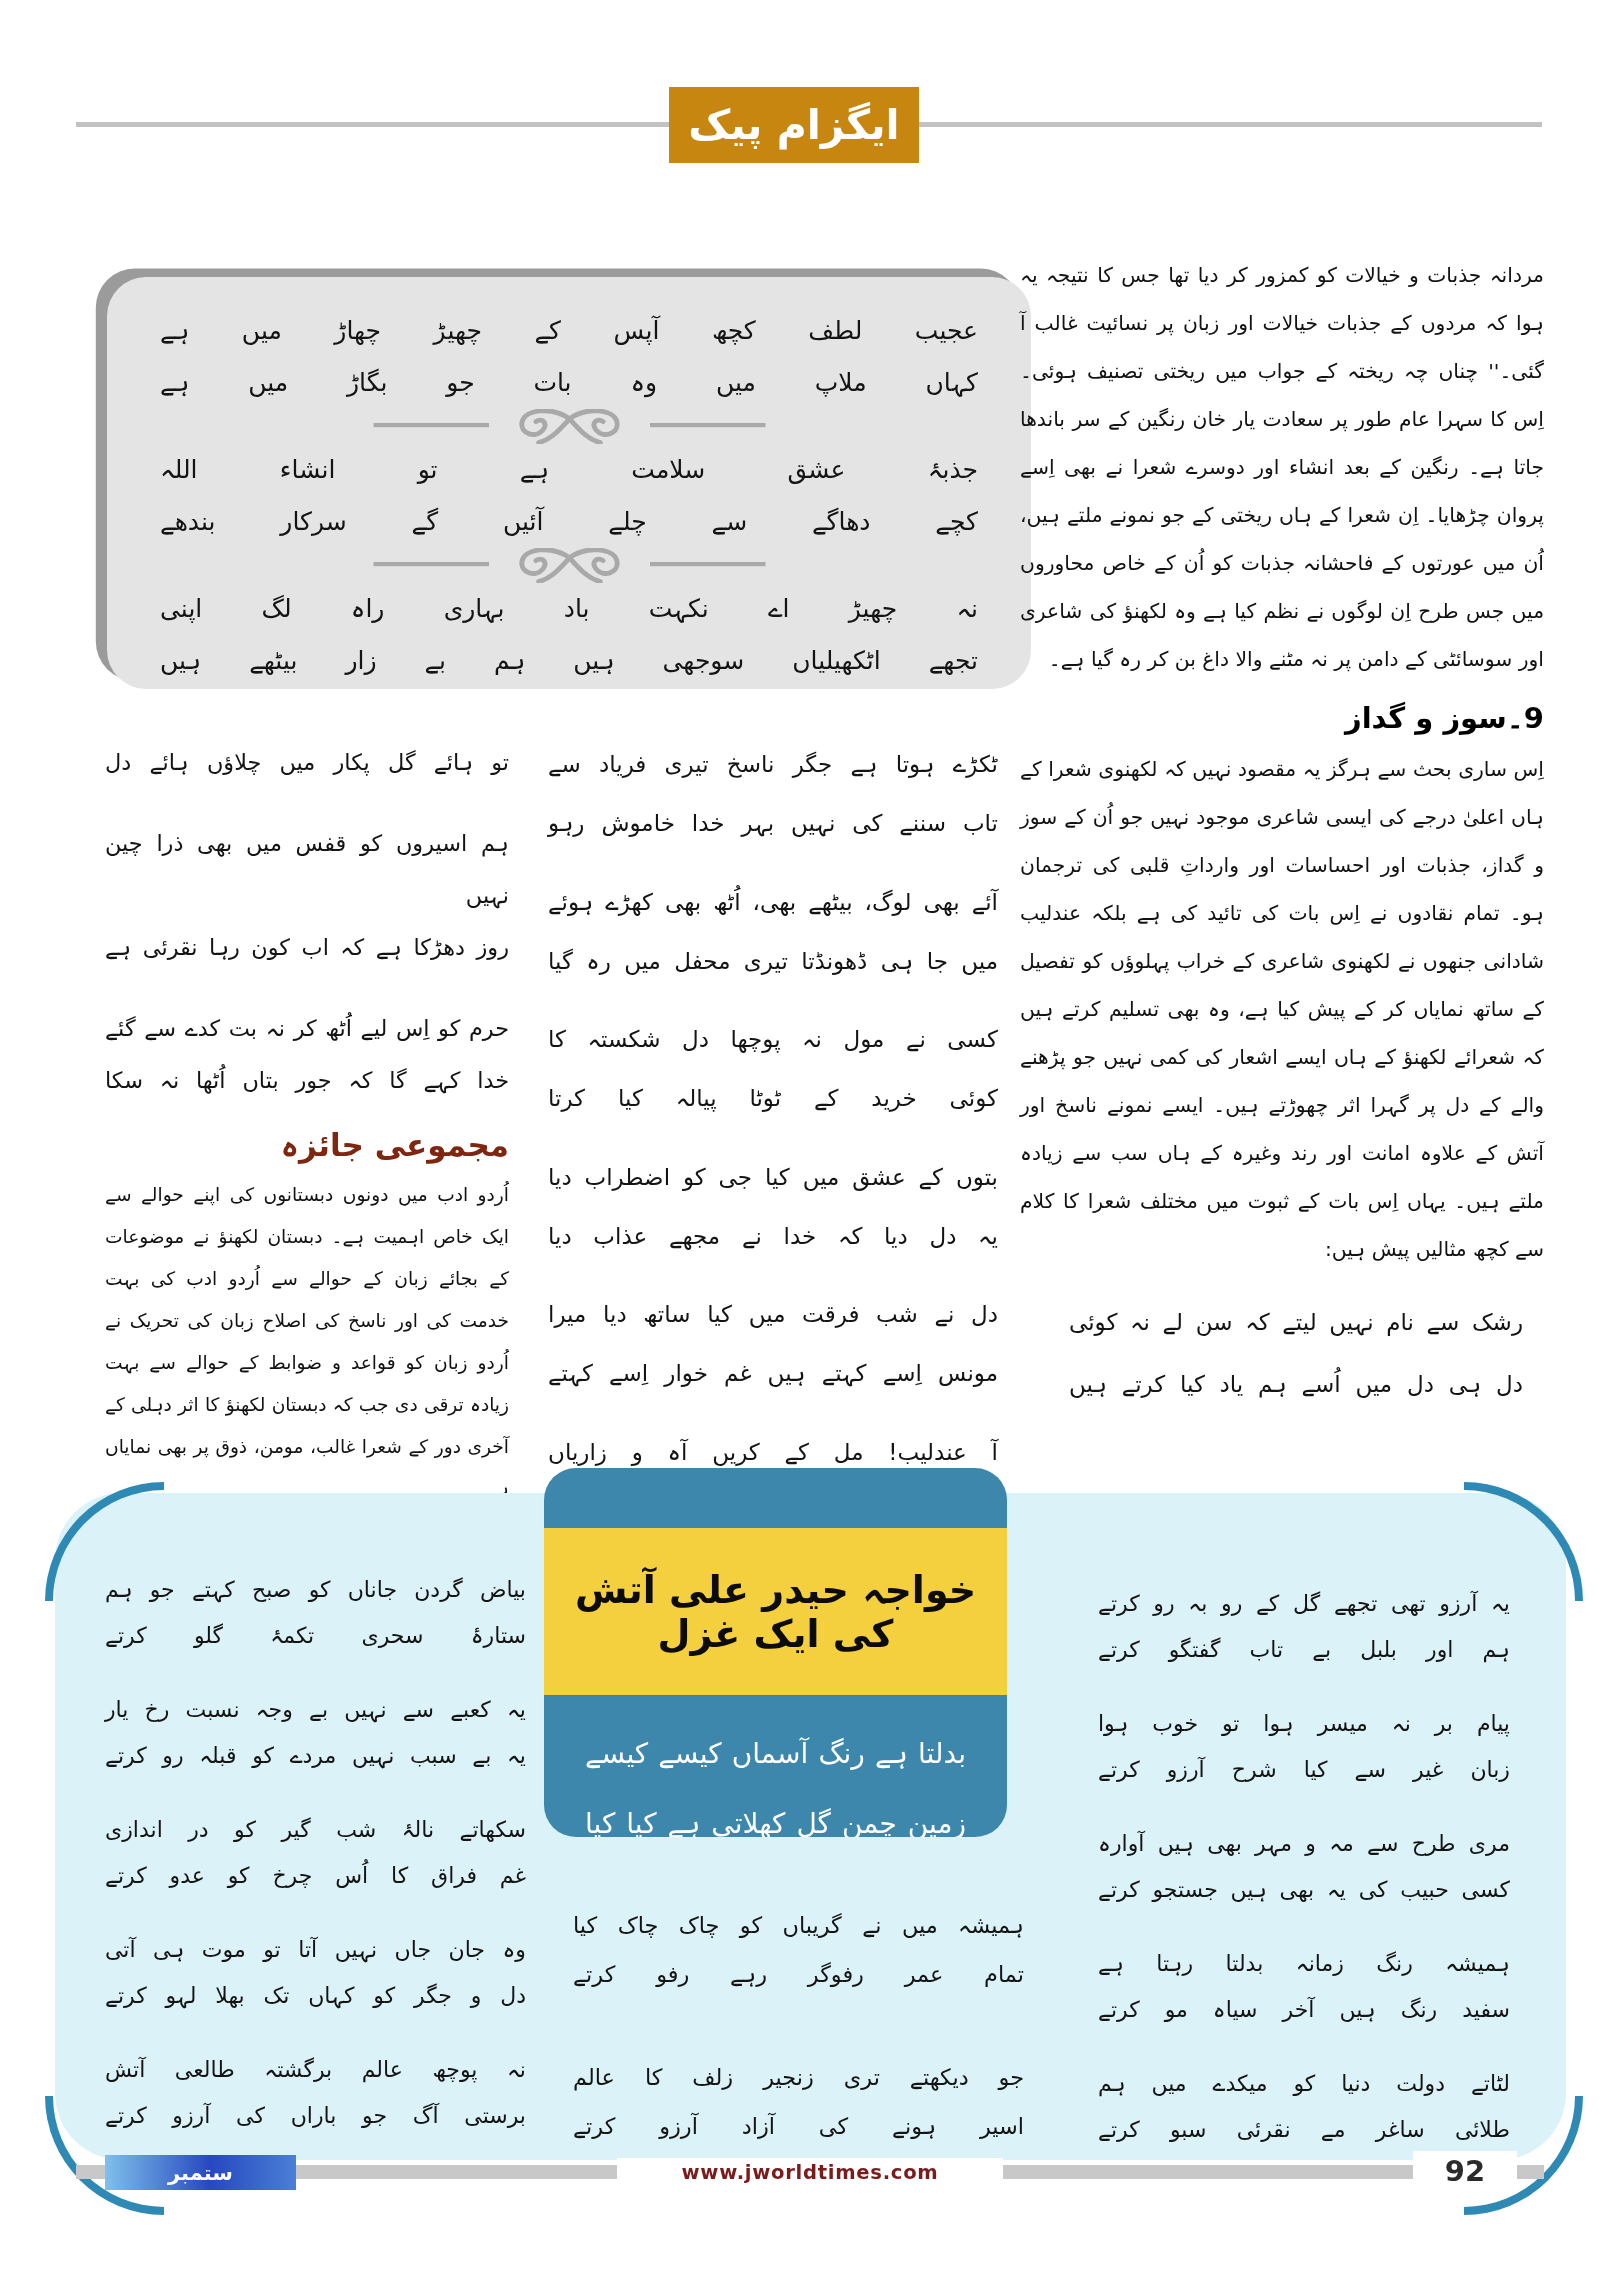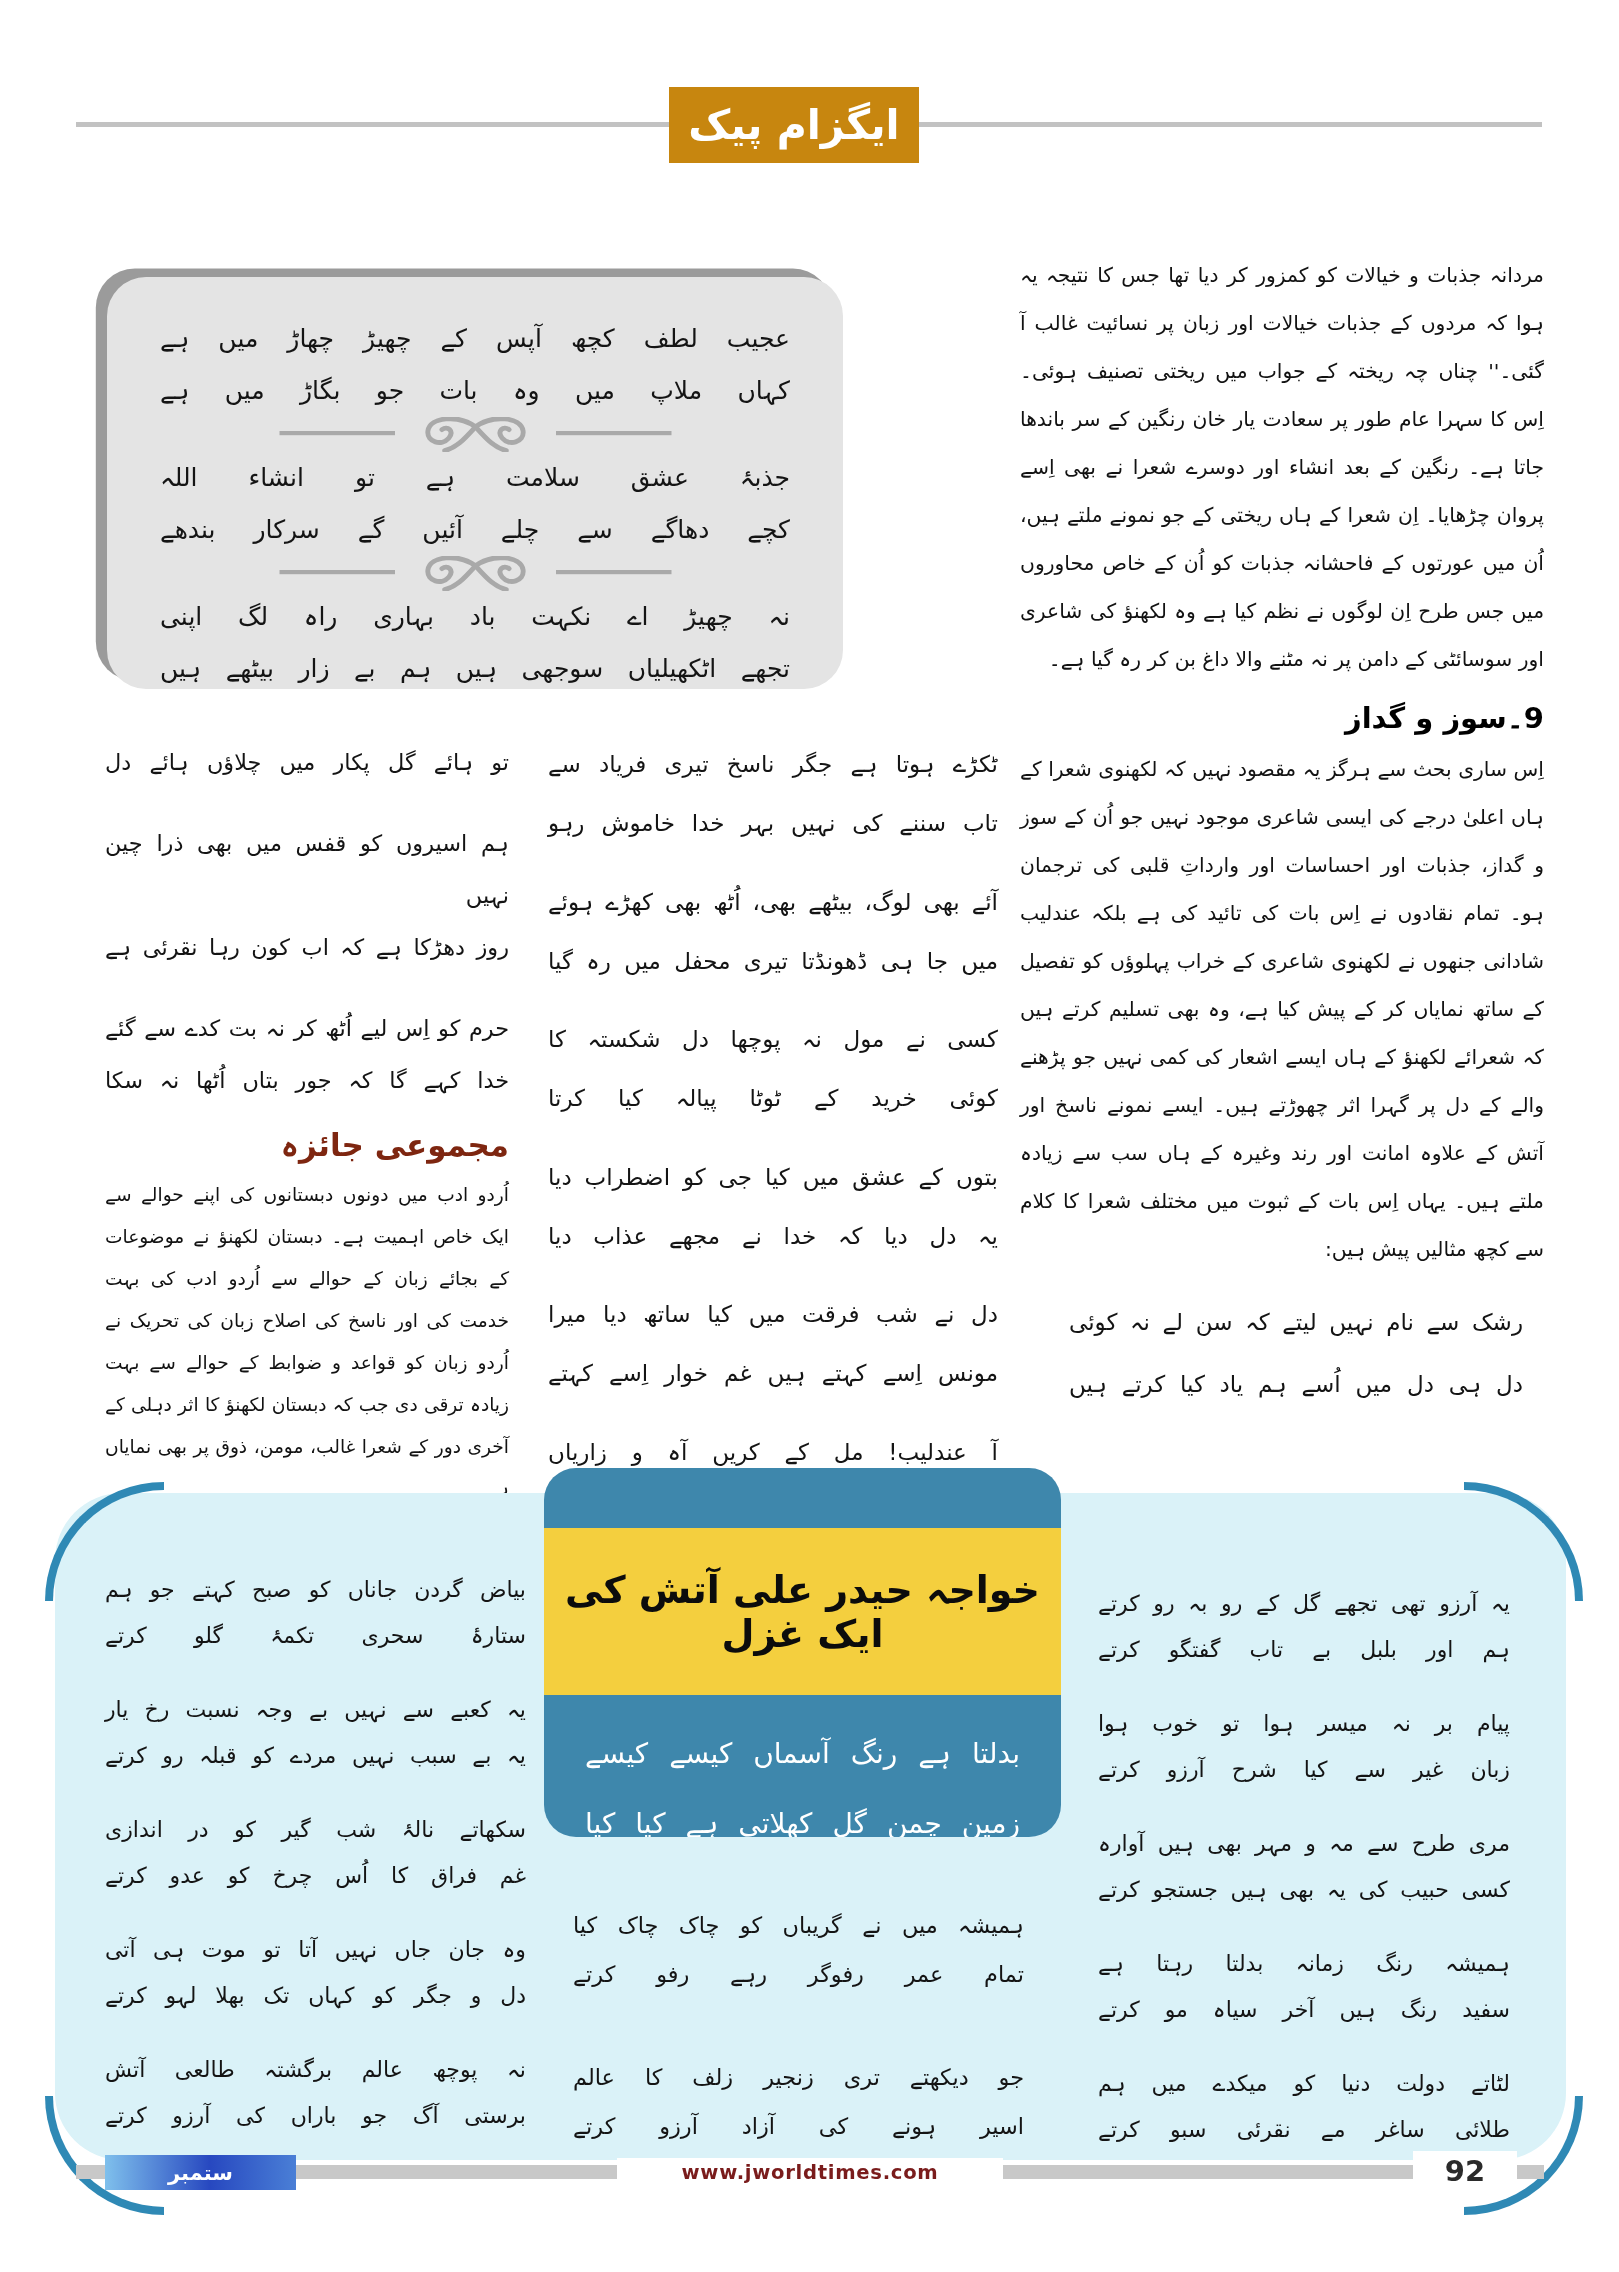--- a/index.html
+++ b/index.html
@@ -9,23 +9,23 @@
   }
   
   .hline{position:absolute;top:122px;left:76px;width:1466px;height:4.9px;background:#c2c2c2;}
   .banner{
     position:absolute;left:669px;top:87px;width:250px;height:76px;background:#c7860f;
     display:flex;align-items:center;justify-content:center;
   }
   .banner span{color:#ffffff;font-size:41px;font-weight:bold;direction:rtl;}
   
   #top-poem-box{
-    position:absolute;left:107px;top:277px;width:736px;height:412px;background:#e4e4e4;
+    position:absolute;left:107px;top:277px;width:924px;height:412px;background:#e4e4e4;
     border-radius:39px;box-shadow:-11.2px -8.4px 0 #9b9b9b;
-    padding:36px 53px;box-sizing:border-box;
+    padding:28px 53px;box-sizing:border-box;
     display:flex;flex-direction:column;justify-content:space-between;
   }
   #top-poem-box .poem-line{font-size:25px;line-height:52px;color:#141414;}
   .ornament{display:flex;justify-content:center;align-items:center;height:36px;}
   
   .poem{display:flex;flex-direction:column;}
   .couplet{display:flex;flex-direction:column;}
   .poem-line{
     direction:rtl;unicode-bidi:isolate;
     text-align:justify;text-align-last:justify;
@@ -50,21 +50,21 @@
   #ghazal-panel{
     position:absolute;left:55px;top:1493px;width:1511px;height:667px;
     background:#daf2f8;border-radius:67px;
   }
   .corner-arc{position:absolute;width:119px;height:119px;border:8.4px solid #2f89b5;box-sizing:border-box;}
   .arc-tl{left:45px;top:1482px;border-right:none;border-bottom:none;border-top-left-radius:119px;}
   .arc-tr{left:1464px;top:1482px;border-left:none;border-bottom:none;border-top-right-radius:119px;}
   .arc-bl{left:45px;top:2096px;border-right:none;border-top:none;border-bottom-left-radius:119px;}
   .arc-br{left:1464px;top:2096px;border-left:none;border-top:none;border-bottom-right-radius:119px;}
   #feature-box{
-    position:absolute;left:544px;top:1468px;width:517px;height:369px;
+    position:absolute;left:544px;top:1468px;width:463px;height:369px;
     background:#3e87ac;border-radius:32px;box-sizing:border-box;overflow:hidden;
   }
   #feature-title-band{
     margin-top:60px;height:167px;background:#f4cf3e;
     display:flex;align-items:center;justify-content:center;padding:0 21px;
   }
   #feature-title-band span{direction:rtl;font-size:38px;font-weight:bold;color:#0c0c0c;text-align:center;}
   #feature-box .poem{padding:24px 41px 0;}
   #feature-box .poem-line{font-size:28px;line-height:70px;color:#ffffff;}
   #ghazal-col-left{left:105px;top:1567px;width:421px;}

